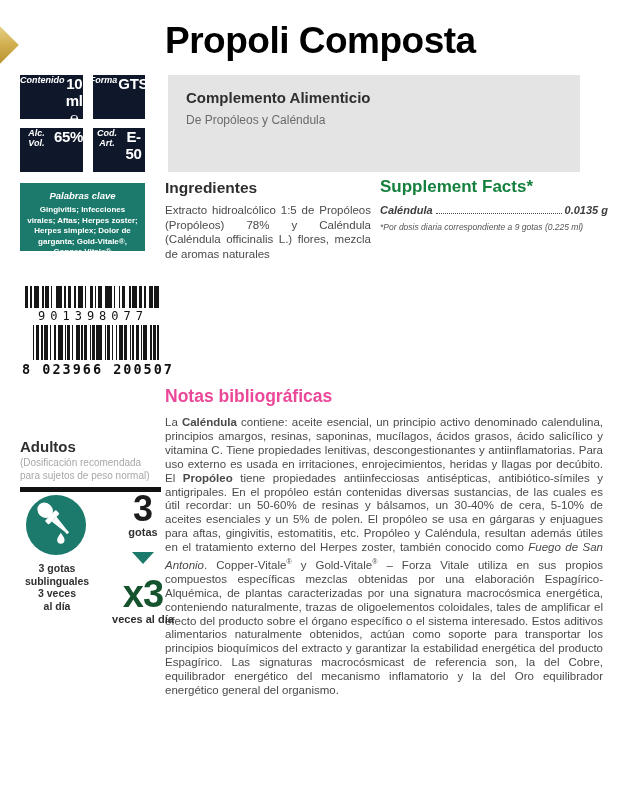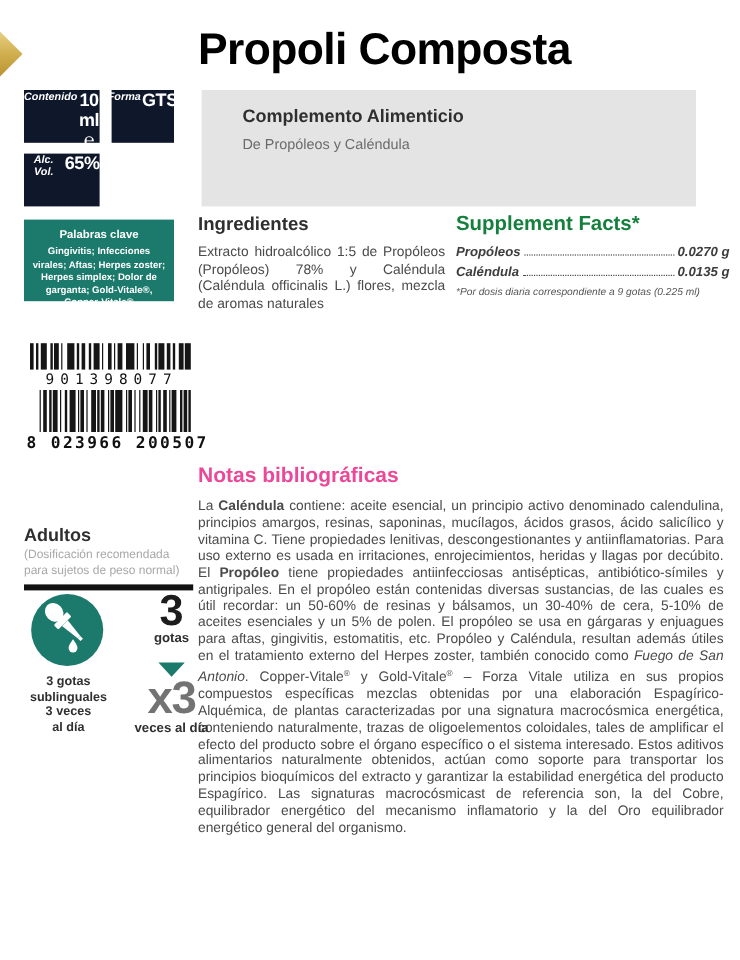--- a/index.html
+++ b/index.html
@@ -26,30 +26,30 @@
   }
   .badge {
     background:#0f172a; color:#fff; text-align:center;
     display:flex; flex-direction:row; justify-content:center; gap:1px;
   }
   .badge .blabel { font-size:9px; font-style:italic; font-weight:bold; }
   .badge .bvalue { font-size:15px; font-weight:bold; letter-spacing:-0.3px; }
   
   .graybox {
     position:absolute; left:168px; top:75px; width:412px; height:97px;
-    background:#e4e4e4; padding:14px 34px;
+    background:#e4e4e4; padding:14px 18px;
   }
   .graybox .gb-title { font-size:15px; font-weight:bold; color:#2f2f2f; }
   .graybox .gb-sub { font-size:12px; color:#6b6b6b; margin-top:7px; }
   
   .keywords {
     position:absolute; left:20px; top:183px; width:125px; height:68px;
     background:#1B7A6B; color:#fff; text-align:center; padding:7px 5px 5px;
   }
-  .keywords .kw-title { font-size:9.5px; font-weight:bold; margin-bottom:4px; }
+  .keywords .kw-title { font-size:9.5px; font-style:italic; font-weight:bold; margin-bottom:4px; }
   .keywords .kw-body { font-size:8px; font-weight:bold; line-height:10.5px; }
   
   .ingredientes { position:absolute; left:165px; top:179px; width:206px; }
   .ingredientes h3 { font-size:15.5px; font-weight:bold; color:#2f2f2f; margin-bottom:6px; }
   .ingredientes p { font-size:11.5px; line-height:14.5px; text-align:justify; color:#4a4a4a; }
   
   .supplement { position:absolute; left:380px; top:177px; width:228px; }
   .supplement h3 { font-size:17px; font-weight:bold; color:#15803d; margin-bottom:7px; }
   .sf-row { display:flex; align-items:baseline; font-size:11px; font-weight:bold; font-style:italic; color:#3d3d3d; margin-bottom:5px; }
   .sf-dots { flex:1; border-bottom:1.6px dotted #4a4a4a; margin:0 3px 3px; }
@@ -74,21 +74,21 @@
   .adultos .ad-title { font-size:15px; font-weight:bold; color:#2f2f2f; }
   .adultos .ad-sub { font-size:10px; color:#a8a8a8; line-height:12.5px; margin-top:2px; }
   .adultos .rule { width:141px; height:5px; background:#111; margin-top:5px; }
   .dose { position:absolute; left:20px; top:492px; width:145px; }
   .dropper-wrap { position:absolute; left:5px; top:2px; width:62px; height:62px; }
   .dose-caption { position:absolute; left:-8px; top:70px; width:90px; text-align:center; font-size:10.5px; line-height:12.5px; font-weight:bold; color:#2f2f2f; white-space:pre-line; }
   .dose-right { position:absolute; left:82px; top:0; width:82px; text-align:center; }
   .dose-3 { font-size:36px; font-weight:bold; color:#1c1c1c; line-height:34px; }
   .dose-gotas { font-size:11px; font-weight:bold; color:#2f2f2f; margin-top:0; }
   .dose-tri { width:0; height:0; border-left:11px solid transparent; border-right:11px solid transparent; border-top:12px solid #1B7A6B; margin:14px auto 0; }
-  .dose-x3 { font-size:38px; font-weight:bold; color:#737373; line-height:36px; letter-spacing:-1px; }
+  .dose-x3 { font-size:38px; font-weight:bold; color:#14532d; line-height:36px; margin-top:12px; letter-spacing:-1px; }
   .dose-veces { font-size:11px; font-weight:bold; color:#2f2f2f; margin-top:1px; }
 </style>
 </head>
 <body>
 
 <div class="page">
 
   <div class="diamond"></div>
 
   <h1 class="title">Propoli Composta</h1>
@@ -99,44 +99,43 @@
       <span class="bvalue">10 ml ℮</span>
     </div>
     <div class="badge">
       <span class="blabel">Forma</span>
       <span class="bvalue">GTS</span>
     </div>
     <div class="badge">
       <span class="blabel">Alc. Vol.</span>
       <span class="bvalue">65%</span>
     </div>
+    <div class="badge">
+      <span class="blabel">Cod. Art.</span>
+      <span class="bvalue">E-50</span>
+    </div>
   </div>
 
   <div class="graybox">
     <div class="gb-title">Complemento Alimenticio</div>
     <div class="gb-sub">De Propóleos y Caléndula</div>
   </div>
 
   <div class="keywords">
     <div class="kw-title">Palabras clave</div>
     <div class="kw-body">Gingivitis; Infecciones virales; Aftas; Herpes zoster; Herpes simplex; Dolor de garganta; Gold-Vitale®, Copper-Vitale®</div>
   </div>
 
   <div class="ingredientes">
     <h3>Ingredientes</h3>
     <p>Extracto hidroalcólico 1:5 de Propóleos (Propóleos) 78% y Caléndula (Caléndula officinalis L.) flores, mezcla de aromas naturales</p>
   </div>
 
   <div class="supplement">
     <h3>Supplement Facts*</h3>
-    <div class="sf-row">
-      <span>Propóleos</span>
-      <span class="sf-dots"></span>
-      <span>0.0270 g</span>
-    </div>
     <div class="sf-row">
       <span>Caléndula</span>
       <span class="sf-dots"></span>
       <span>0.0135 g</span>
     </div>
     <div class="sf-note">*Por dosis diaria correspondiente a 9 gotas (0.225 ml)</div>
   </div>
 
   <div class="barcode1">
     <div class="bars">

